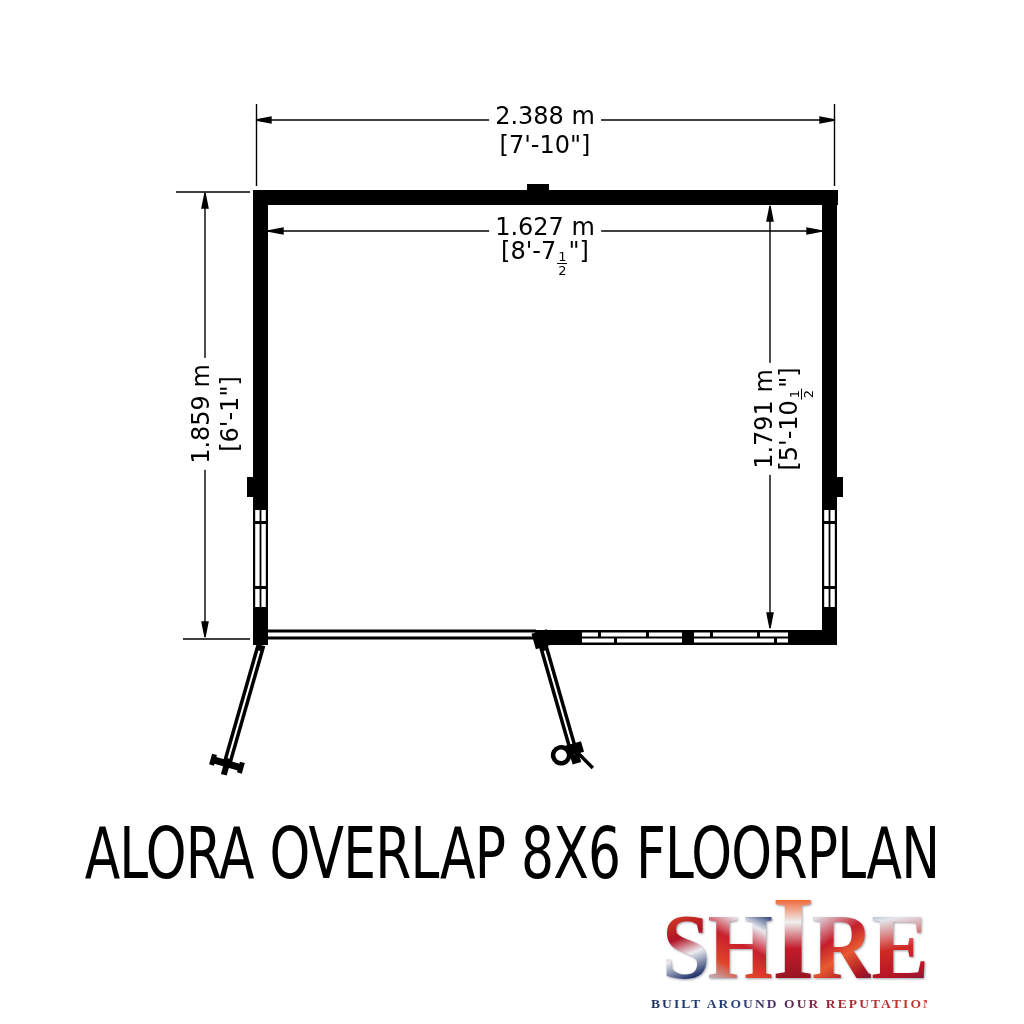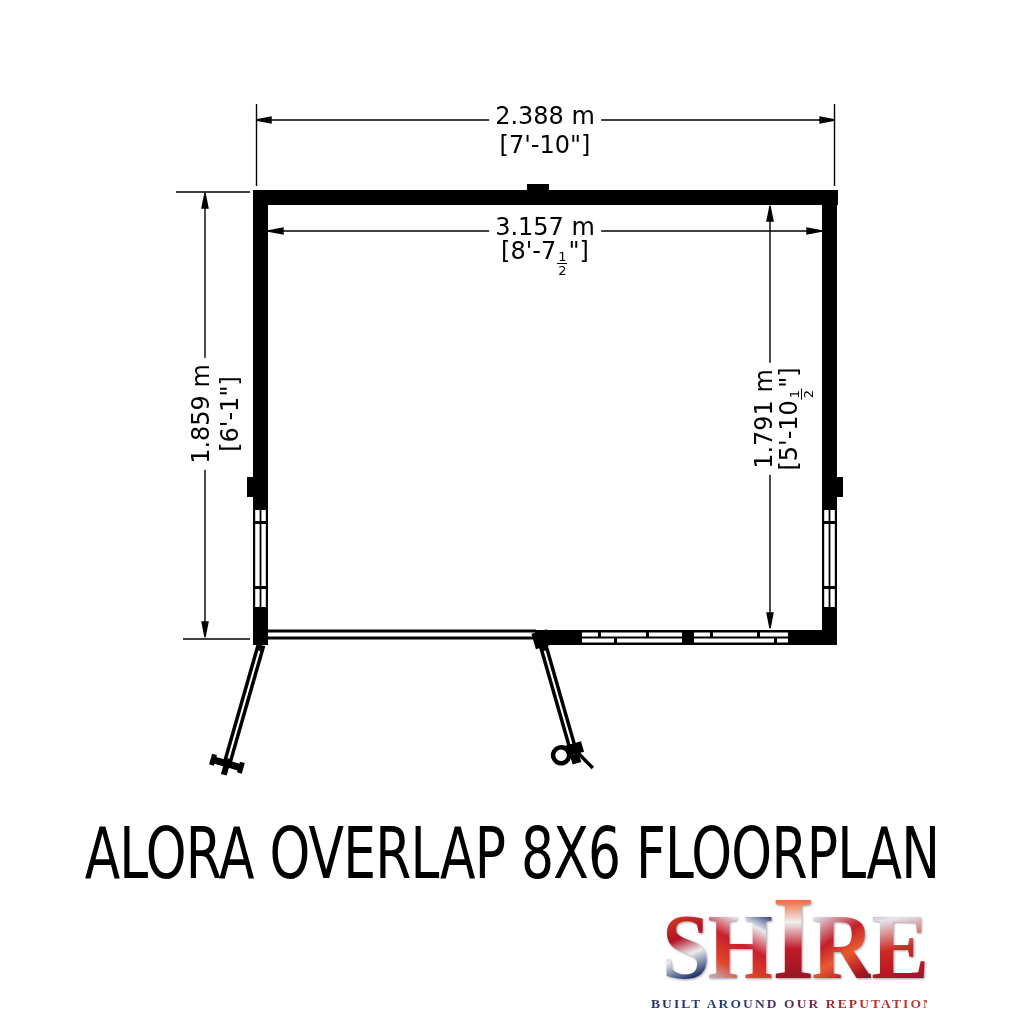--- a/index.html
+++ b/index.html
@@ -115,21 +115,21 @@
 
       <line x1="770" y1="206" x2="770" y2="628"></line>
       <polygon points="770,206 767,221 773,221"></polygon>
       <polygon points="770,628 767,613 773,613"></polygon>
     </g>
   </svg>
 
   <div class="dim" style="left:545px;top:117px">2.388 m</div>
   <div class="dim plain" style="left:545px;top:146px">[7'-10"]</div>
 
-  <div class="dim" style="left:545px;top:228px">3.157 m</div>
+  <div class="dim" style="left:545px;top:228px">1.627 m</div>
   <div class="dim plain" style="left:545px;top:258px"><span>[8'-7</span><span class="frac">
         <span class="fn">1</span>
         <span class="fd">2</span>
       </span><span>"]</span></div>
 
   <div class="dim rot" style="left:202px;top:414px">1.859 m</div>
   <div class="dim rot plain" style="left:231px;top:414px">[6'-1"]</div>
 
   <div class="dim rot" style="left:765px;top:419px">1.791 m</div>
   <div class="dim rot plain" style="left:796px;top:419px"><span>[5'-10</span><span class="frac">

